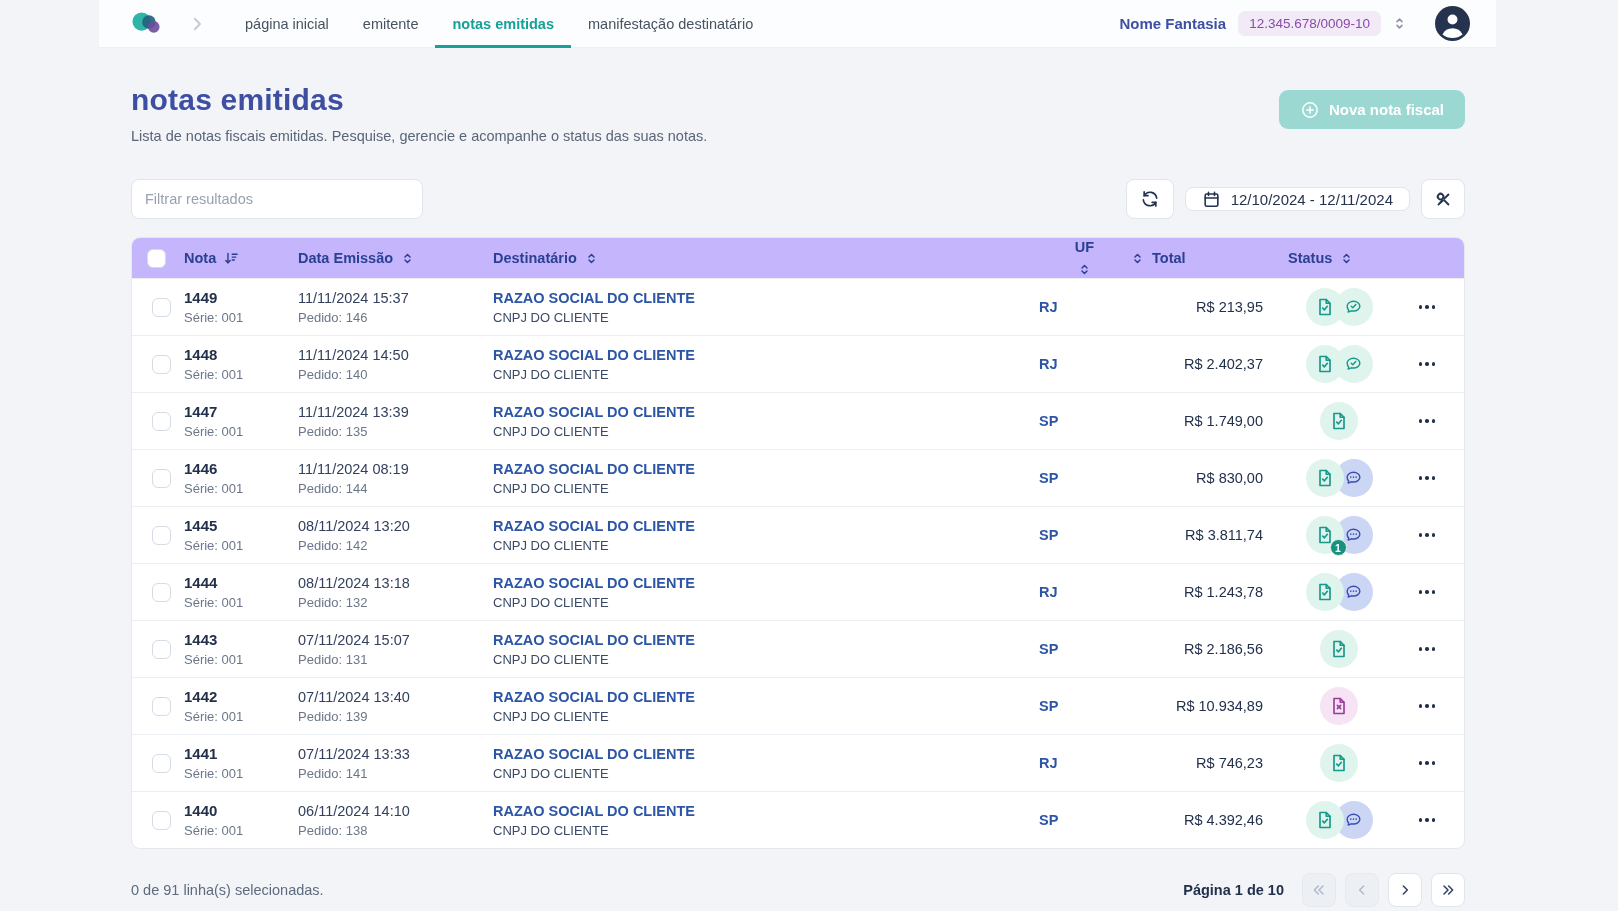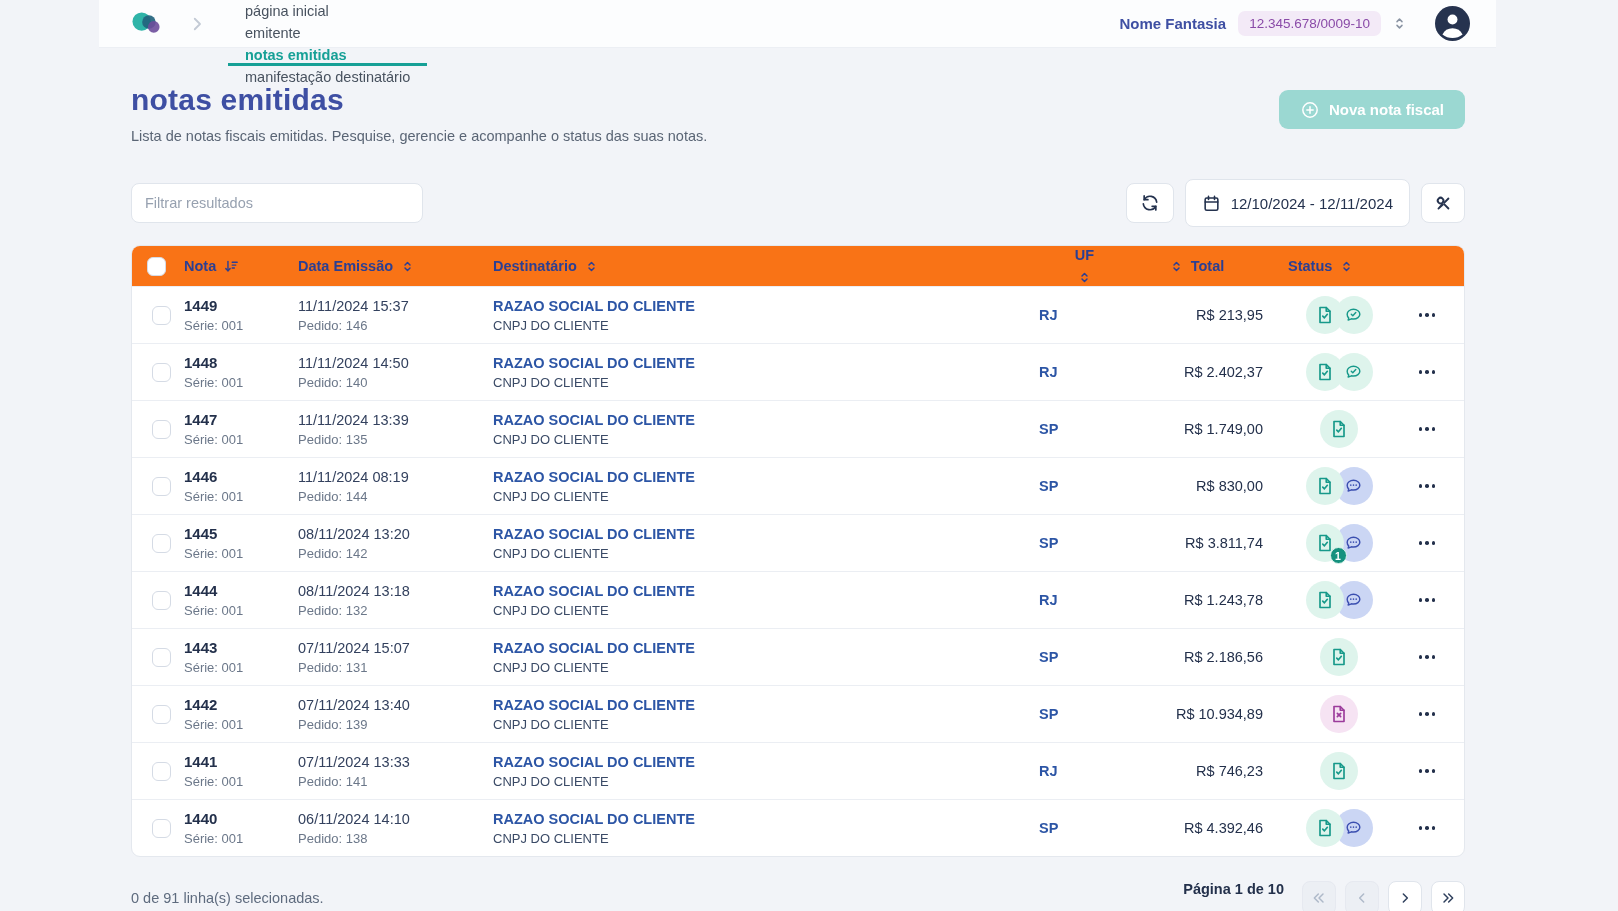--- a/index.html
+++ b/index.html
@@ -12,21 +12,21 @@
   }
   
   .topbar { position:relative; height:49px; }
   .topbar-inner {
     position:absolute; left:99px; top:0; width:1397px; height:48px;
     background:#FCFDFE; border-bottom:1px solid #ECEFF4;
     display:flex; align-items:center;
   }
   .logo { margin-left:30px; display:flex; align-items:center; }
   .bc-chev { margin:0 22px 0 24px; display:flex; align-items:center; }
-  .tabs { display:flex; height:48px;flex-direction:column; }
+  .tabs { display:flex; height:48px; }
   .tab {
     display:flex; align-items:center; padding:0 17px; cursor:pointer;
     font-size:14.5px; color:#48525F; border-bottom:3px solid transparent; border-top:3px solid transparent;
   }
   .tab.active { color:#16A096; font-weight:bold; border-bottom-color:#16A096; }
   .top-right { margin-left:auto; display:flex; align-items:center; margin-right:26px; }
   .company-name { font-size:15px; font-weight:bold; color:#3E4FA3; margin-right:12px; }
   .cnpj-pill {
     background:#F3EAF7; color:#8A4BA8; font-size:13.5px; font-weight:500;
     padding:5px 11px; border-radius:7px; margin-right:11px;
@@ -52,31 +52,31 @@
     background:#FFFFFF; padding:0 13px; font-size:14.5px; color:#23304B; font-family:inherit;
   }
   .filter-input::placeholder { color:#97A1B0; }
   .filter-right { display:flex; gap:11px; align-items:center; }
   .icon-btn {
     background:#FFFFFF; border:1px solid #E0E5EC; border-radius:8px;
     display:flex; align-items:center; justify-content:center; cursor:pointer;
   }
   .refresh-btn { width:48px; height:40px; }
   .date-btn {
-    height:48px; padding:0 16px; gap:10px;
+    height:24px; padding:0 16px; gap:10px;
     font-size:15px; color:#24324E; font-family:inherit; font-weight:500;
   }
   .tools-btn { width:44px; height:40px; }
   
   .table {
     margin-top:18px; background:#FFFFFF; border:1px solid #E4E8EE;
     border-radius:9px; overflow:hidden;
   }
   .thead {
-    display:flex; align-items:center; height:40px; background:#f97316;
+    display:flex; align-items:center; height:40px; background:#c4b5fd;
     color:#2B3F93; font-weight:bold; font-size:14.5px;
   }
   .thead .hcell { display:flex; align-items:center; gap:7px; }
   .sort-ic { display:flex; align-items:center; cursor:pointer; color:#2B3F93; }
   .trow { display:flex; align-items:center; height:57px; border-top:1px solid #EBEEF3; }
   .c { display:flex; flex-direction:column; justify-content:center; }
   .c-check { width:44px; padding-left:15px; flex-direction:row; align-items:center; }
   .c-nota  { width:114px; padding-left:8px; }
   .c-data  { width:194px; padding-left:8px; }
   .c-dest  { flex:1; padding-left:9px; }
@@ -115,21 +115,21 @@
   
   .tfooter { margin-top:22px; display:flex; align-items:center; position:relative; height:38px; }
   .sel-info { font-size:14.5px; color:#5E6B7E; }
   .per-page { position:absolute; left:50%; transform:translateX(-42%); display:flex; align-items:center; gap:13px; }
   .per-page-label { font-size:14.5px; font-weight:bold; color:#23304B; }
   .page-size {
     width:57px; height:37px; background:#fff; border:1px solid #E0E5EC; border-radius:8px;
     display:flex; align-items:center; justify-content:space-between; padding:0 9px 0 13px;
     font-size:14.5px; color:#24324E; cursor:pointer;
   }
-  .pager { margin-left:auto; display:flex; align-items:flex-start; gap:9px; }
+  .pager { margin-left:auto; display:flex; align-items:center; gap:9px; }
   .page-info { font-size:14.5px; font-weight:bold; color:#23304B; margin-right:9px; }
   .pg-btn {
     width:34px; height:34px; border-radius:8px; border:1px solid #E0E5EC; background:#fff;
     display:flex; align-items:center; justify-content:center; cursor:pointer; color:#2E3F5C;
   }
   .pg-btn.disabled { background:#ECEFF4; border-color:#E6E9F0; color:#AEB9C9; cursor:default; }
 </style>
 </head>
 <body>
 
@@ -264,21 +264,21 @@
       </div>
       <div class="c-uf hcell" style="flex-direction:column">
         <span>UF</span>
         <span class="sort-ic">
           <svg viewBox="0 0 24 24" width="15" height="15" fill="none" stroke="currentColor" stroke-width="2.3" stroke-linecap="round" stroke-linejoin="round">
               <path d="M8 9.5l4-4 4 4"></path>
               <path d="M8 14.5l4 4 4-4"></path>
             </svg>
         </span>
       </div>
-      <div class="c-total hcell" style="flex-direction:row; justify-content:center">
+      <div class="c-total hcell" style="flex-direction:row; justify-content:flex-start">
         <span class="sort-ic">
           <svg viewBox="0 0 24 24" width="15" height="15" fill="none" stroke="currentColor" stroke-width="2.3" stroke-linecap="round" stroke-linejoin="round">
               <path d="M8 9.5l4-4 4 4"></path>
               <path d="M8 14.5l4 4 4-4"></path>
             </svg>
         </span>
         <span>Total</span>
       </div>
       <div class="c-status hcell" style="flex-direction:row">
         <span>Status</span>

